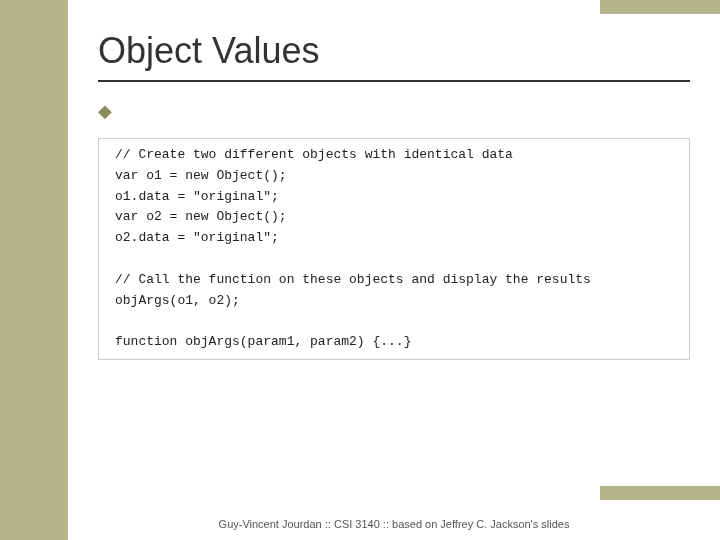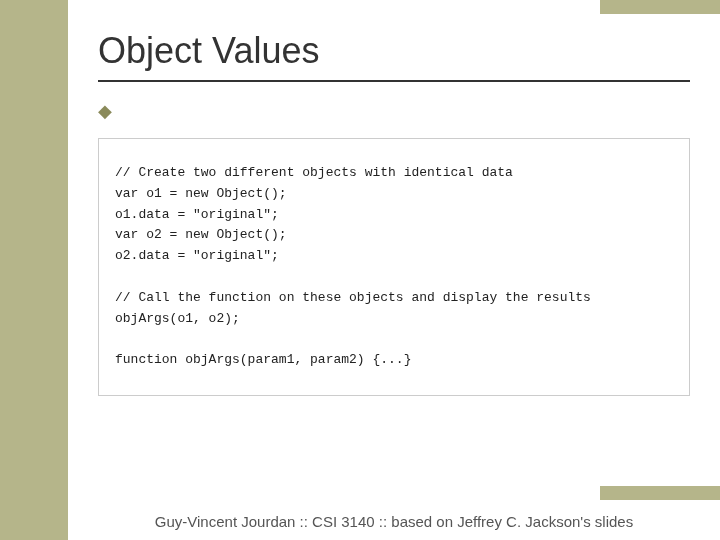--- a/index.html
+++ b/index.html
@@ -89,36 +89,36 @@
     .diamond {
       color: #8a8a5a;
       font-size: 18px;
       margin-right: 4px;
     }
 
     
     .code-block {
       background: #ffffff;
       border: 1px solid #cccccc;
-      padding: 24px 16px;
+      padding: 6px 16px;
       font-family: 'Courier New', Courier, monospace;
       font-size: 13px;
       color: #222222;
       line-height: 1.6;
       white-space: pre;
     }
 
     
     .footer {
       position: absolute;
       bottom: 10px;
       left: 68px;
       right: 0;
       text-align: center;
-      font-size: 15px;
+      font-size: 11px;
       color: #555555;
     }
   </style>
 </head>
 <body>
 
 <div class="left-bar"></div>
 <div class="top-right-bar"></div>
 <div class="bottom-right-bar"></div>
 

